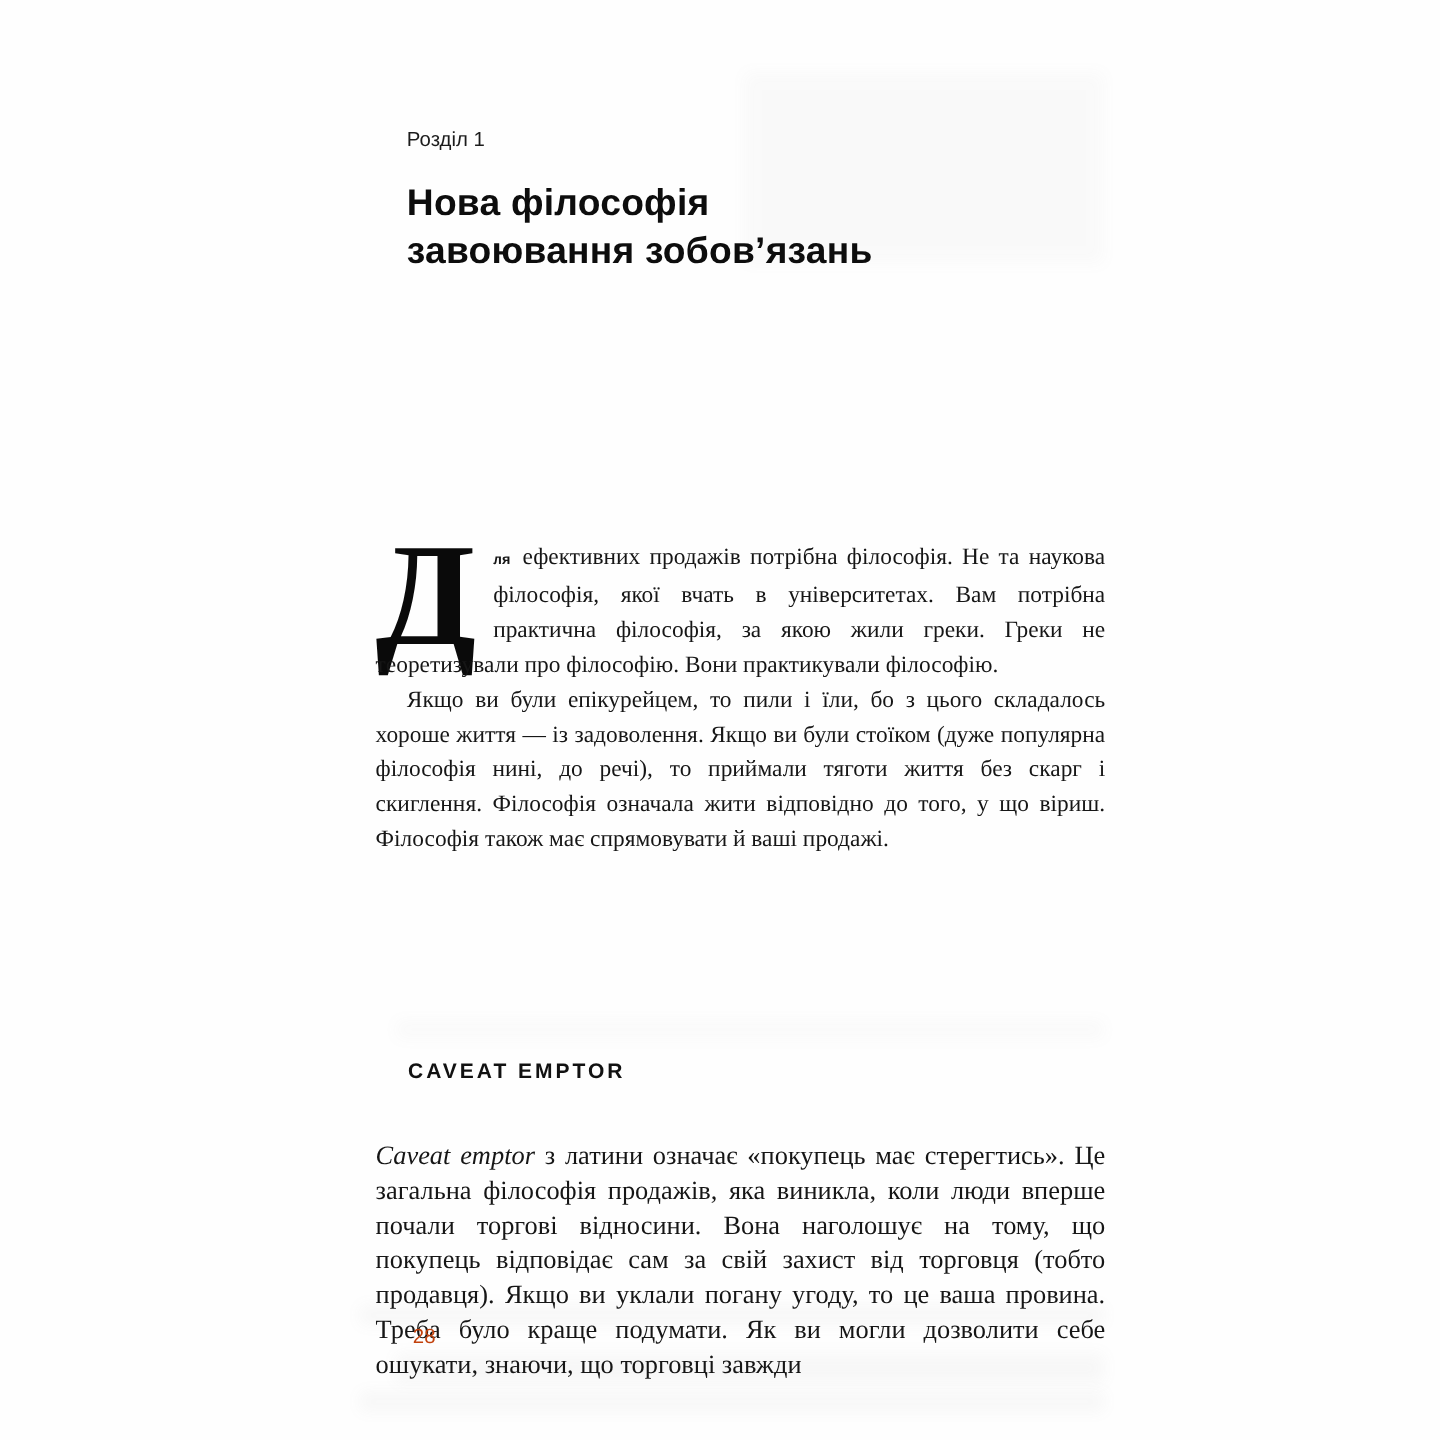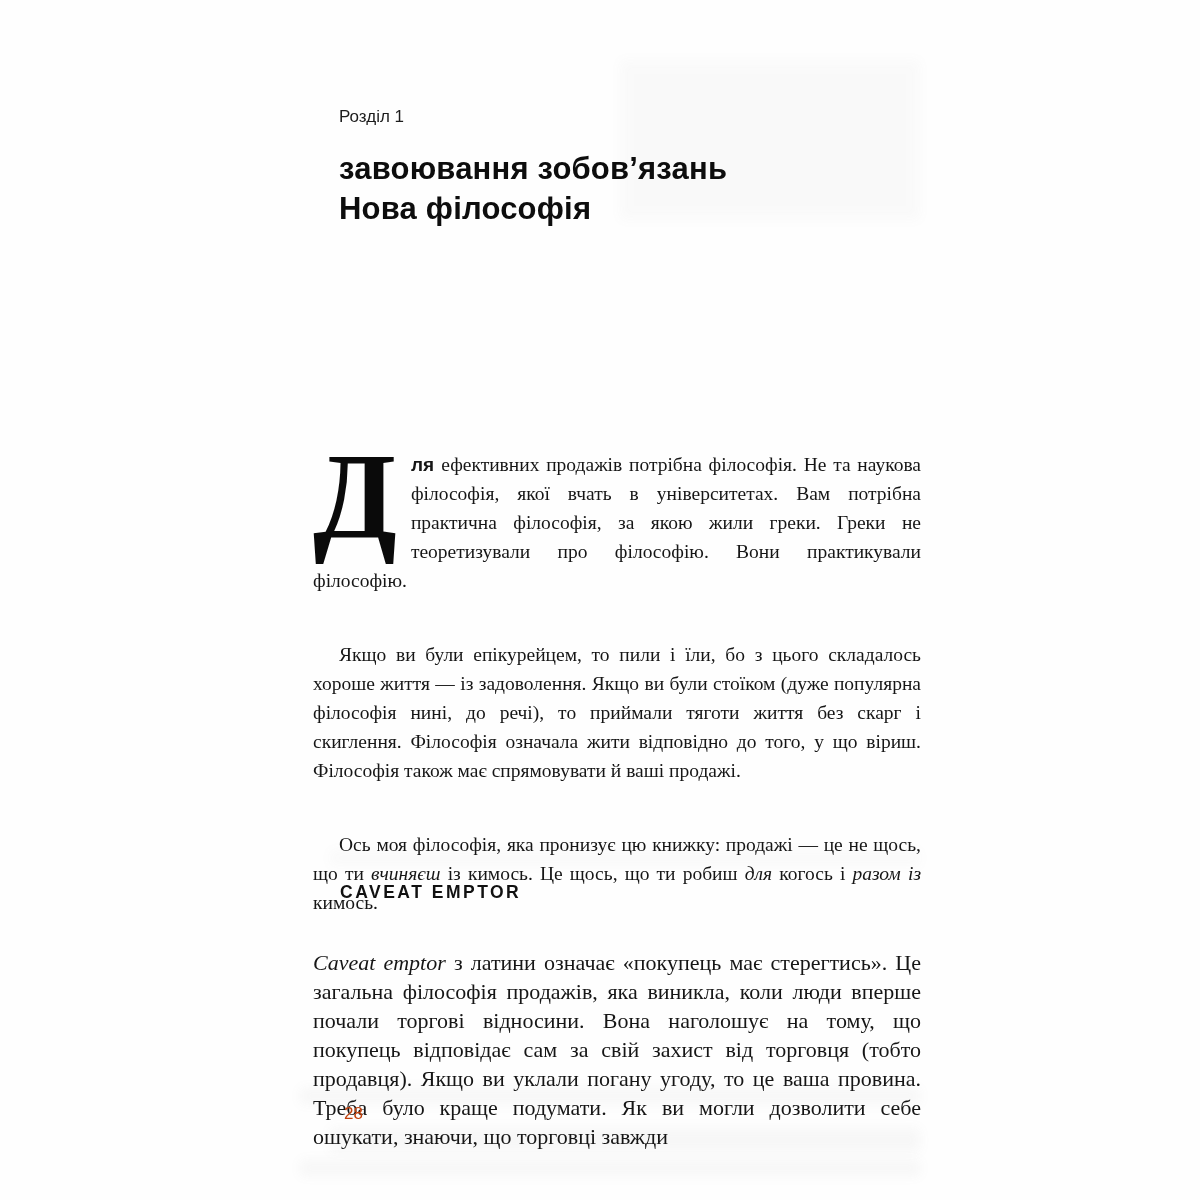--- a/index.html
+++ b/index.html
@@ -53,26 +53,26 @@
     font-family: "Liberation Serif", serif;
     font-size: 19.5px;
     line-height: 29px;
     text-align: justify;
     color: #161616;
   }
   .body-flow p, .section-flow p {
     margin: 0;
     padding: 0;
   }
-  .para.indent { text-indent: 26px; margin-top: 45px; }
+  .para.indent { text-indent: 26px; }
   .run-i { font-style: italic; }
   .run-b {
     font-weight: bold;
-    font-family: Liberation Sans, sans-serif;
-    font-size: 19px;
+    font-family: Liberation Mono, monospace;
+    font-size: 12px;
   }
   .dropcap {
     float: left;
     font-family: "Liberation Serif", serif;
     font-weight: bold;
     font-size: 122px;
     line-height: 87px;
     height: 87px;
     margin: 3px 14px 0 0;
     color: #0a0a0a;
@@ -114,28 +114,27 @@
 
   <div class="ghost light" style="left:620px; top:60px; width:300px; height:160px;"></div>
   <div class="ghost light" style="left:330px; top:850px; width:590px; height:16px;"></div>
   <div class="ghost" style="left:300px; top:1088px; width:620px; height:16px;"></div>
   <div class="ghost" style="left:330px; top:1128px; width:590px; height:24px;"></div>
   <div class="ghost" style="left:300px; top:1160px; width:620px; height:16px;"></div>
 
   <div class="chapter-label">Розділ 1</div>
 
   <div class="book-title">
+    <div>Нова філософія</div>
     <div>завоювання зобов’язань</div>
-    <div>Нова філософія</div>
   </div>
 
   <div class="body-flow">
       <p class="para"><span class="dropcap">Д</span><span class="run-b ">ля </span><span class="">ефективних продажів потрібна філософія. Не та наукова філософія, якої вчать в університетах. Вам потрібна практична філософія, за якою жили греки. Греки не теоретизували про філософію. Вони практикували філософію.</span></p>
       <p class="para indent"><span class="">Якщо ви були епікурейцем, то пили і їли, бо з цього складалось хороше життя — із задоволення. Якщо ви були стоїком (дуже популярна філософія нині, до речі), то приймали тяготи життя без скарг і скиглення. Філософія означала жити відповідно до того, у що віриш. Філософія також має спрямовувати й ваші продажі.</span></p>
-      <p class="para indent"><span class="">Ось моя філософія, яка пронизує цю книжку: продажі — це не щось, що ти </span><span class="run-i">вчиняєш</span><span class=""> із кимось. Це щось, що ти робиш </span><span class="run-i">для</span><span class=""> когось і </span><span class="run-i">разом із</span><span class=""> кимось.</span></p>
     </div>
 
   <div class="section-heading">CAVEAT EMPTOR</div>
 
   <div class="section-flow">
       <p class="para"><span class="run-i">Caveat emptor</span><span class=""> з латини означає «покупець має стерегтись». Це загальна філософія продажів, яка виникла, коли люди вперше почали торгові відносини. Вона наголошує на тому, що покупець відповідає сам за свій захист від торговця (тобто продавця). Якщо ви уклали погану угоду, то це ваша провина. Треба було краще подумати. Як ви могли дозволити себе ошукати, знаючи, що торговці завжди</span></p>
     </div>
 
   <div class="page-number">28</div>
 

